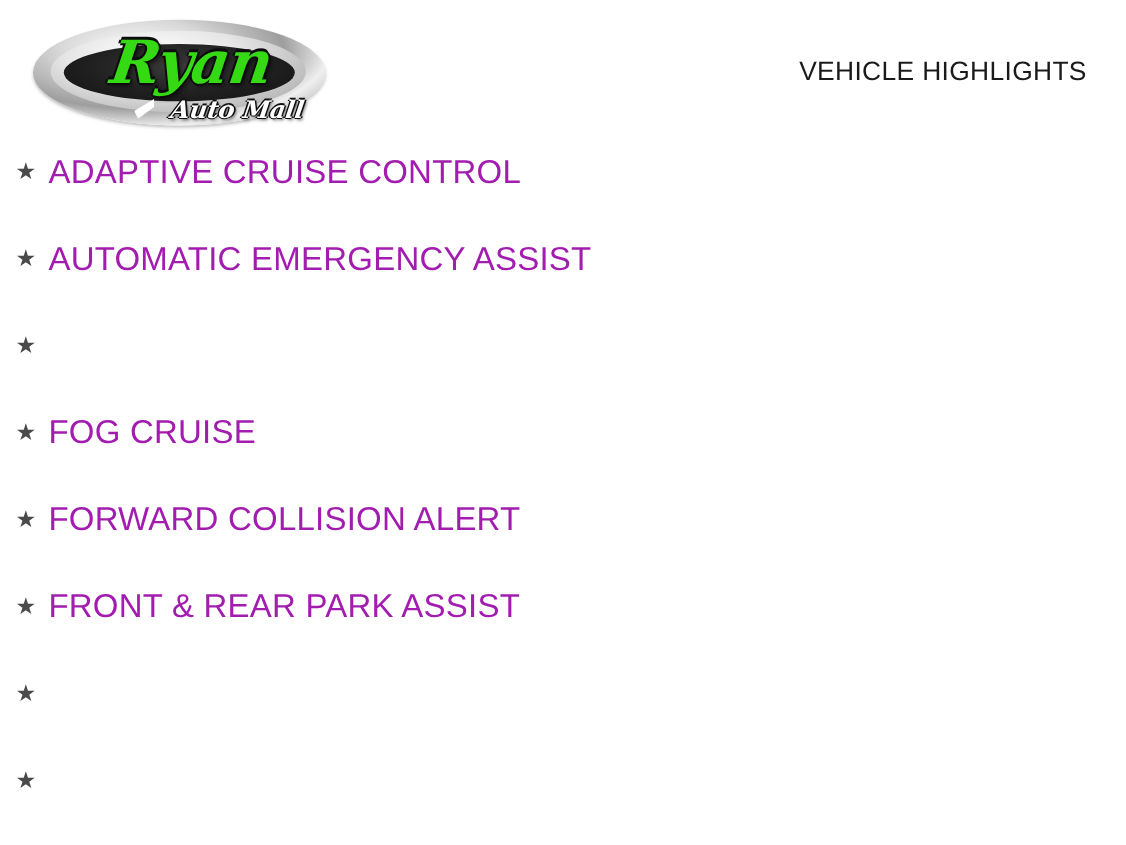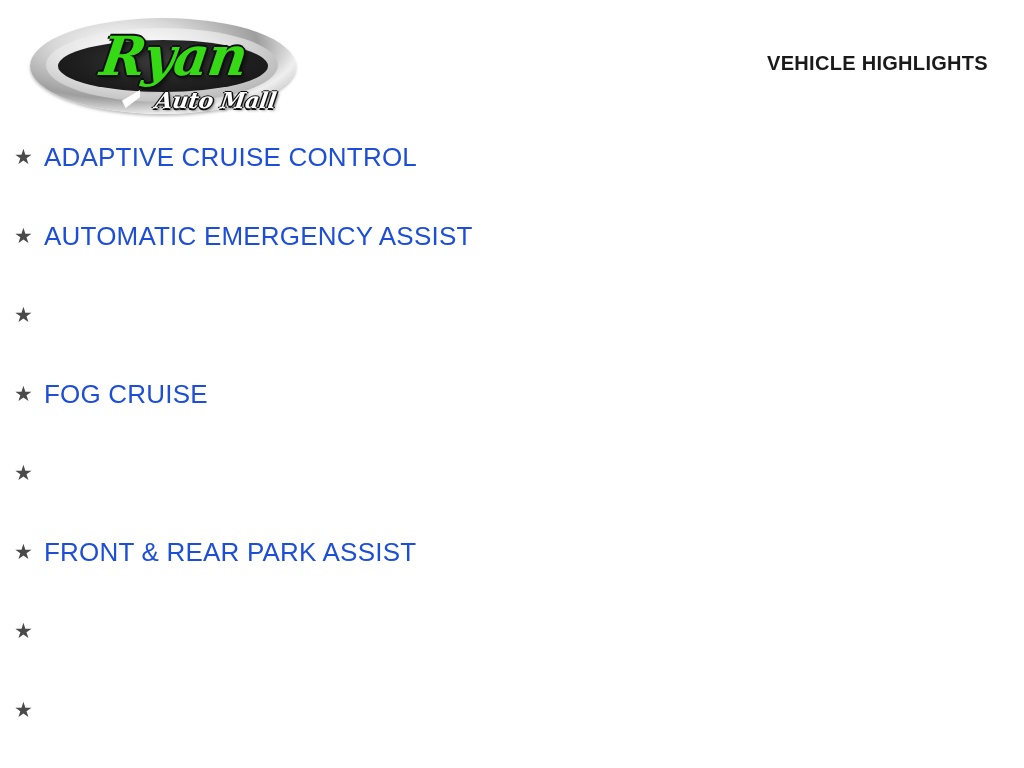--- a/index.html
+++ b/index.html
@@ -112,22 +112,22 @@
     height: 18px;
     background: #ffffff;
     clip-path: polygon(0% 60%, 100% 0%, 100% 40%, 20% 100%);
     filter: drop-shadow(1px 1px 1px rgba(0,0,0,0.6));
   }
 
   .doc-title {
     position: absolute;
     right: 36px;
     top: 52px;
-    font-size: 20px;
-    font-weight: bold;
+    font-size: 24px;
+    font-weight: normal;
     color: #1a1a1a;
     letter-spacing: 0.3px;
     white-space: nowrap;
   }
 
   
   .highlights {
     position: absolute;
     left: 0;
     top: 140px;
@@ -141,23 +141,23 @@
   }
   .hl-bullet {
     width: 30px;
     flex: 0 0 30px;
     font-size: 21px;
     line-height: 34px;
     color: #4a4a4a;
     text-align: left;
   }
   .hl-label {
-    font-size: 26px;
+    font-size: 30px;
     line-height: 34px;
-    color: #1d4ed8;
+    color: #a21caf;
     letter-spacing: 0.2px;
     white-space: nowrap;
   }
 </style>
 </head>
 <body>
 
 <div class="page">
 
   <div class="header">
@@ -190,20 +190,21 @@
       <span class="hl-bullet">★</span>
     </div>
 
     <div class="hl-item">
       <span class="hl-bullet">★</span>
       <span class="hl-label">FOG CRUISE</span>
     </div>
 
     <div class="hl-item">
       <span class="hl-bullet">★</span>
+      <span class="hl-label">FORWARD COLLISION ALERT</span>
     </div>
 
     <div class="hl-item">
       <span class="hl-bullet">★</span>
       <span class="hl-label">FRONT &amp; REAR PARK ASSIST</span>
     </div>
 
     <div class="hl-item">
       <span class="hl-bullet">★</span>
     </div>

